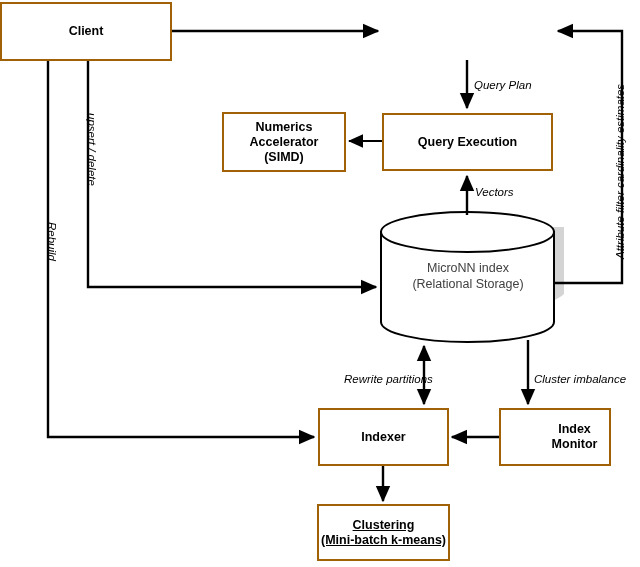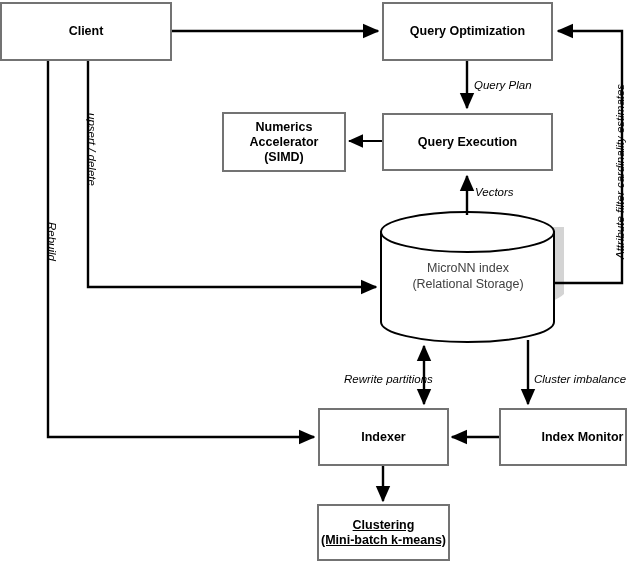--- a/index.html
+++ b/index.html
@@ -18,21 +18,21 @@
   #diagram-svg {
     position: absolute;
     left: 0;
     top: 0;
     width: 640px;
     height: 567px;
   }
   .node-box {
     position: absolute;
     box-sizing: border-box;
-    border: 2px solid #737373;
+    border: 2px solid #a16207;
     background: #ffffff;
     display: flex;
     align-items: center;
     justify-content: center;
     text-align: center;
     font-weight: bold;
     font-size: 12.5px;
     line-height: 15px;
     color: #000000;
   }
@@ -109,44 +109,41 @@
 
     <line x1="500" y1="437" x2="452" y2="437" stroke="#000000" stroke-width="2.4" marker-end="url(#arrow)"></line>
 
     <line x1="383" y1="466" x2="383" y2="501" stroke="#000000" stroke-width="2.4" marker-end="url(#arrow)"></line>
   </svg>
 
   <div class="node-box" style="left:0px; top:2px; width:172px; height:59px;">
     <span class="node-label">Client</span>
   </div>
 
-  <div class="node-box" style="left:382px; top:2px; width:171px; height:59px;">
-    <span class="node-label">Query Optimization</span>
-  </div>
 
   <div class="node-box" style="left:222px; top:112px; width:124px; height:60px;">
     <span class="node-label">Numerics
 Accelerator
 (SIMD)</span>
   </div>
 
   <div class="node-box" style="left:382px; top:113px; width:171px; height:58px;">
     <span class="node-label">Query Execution</span>
   </div>
 
   <div class="cyl" style="left:381px; top:212px; width:174px; height:135px;">
     <div class="cyl-label" style="top:48px;">MicroNN index
 (Relational Storage)</div>
   </div>
 
   <div class="node-box" style="left:318px; top:408px; width:131px; height:58px;">
     <span class="node-label">Indexer</span>
   </div>
 
-  <div class="node-box" style="left:499px; top:408px; width:128px; height:58px;padding-left:39px;">
+  <div class="node-box" style="left:499px; top:408px; width:112px; height:58px;padding-left:39px;">
     <span class="node-label">Index Monitor</span>
   </div>
 
   <div class="node-box" style="left:317px; top:504px; width:133px; height:57px;text-decoration:underline;">
     <span class="node-label">Clustering
 (Mini-batch k-means)</span>
   </div>
 
 
   <div class="edge-label" style="left:474px; top:79px;">Query Plan</div>

